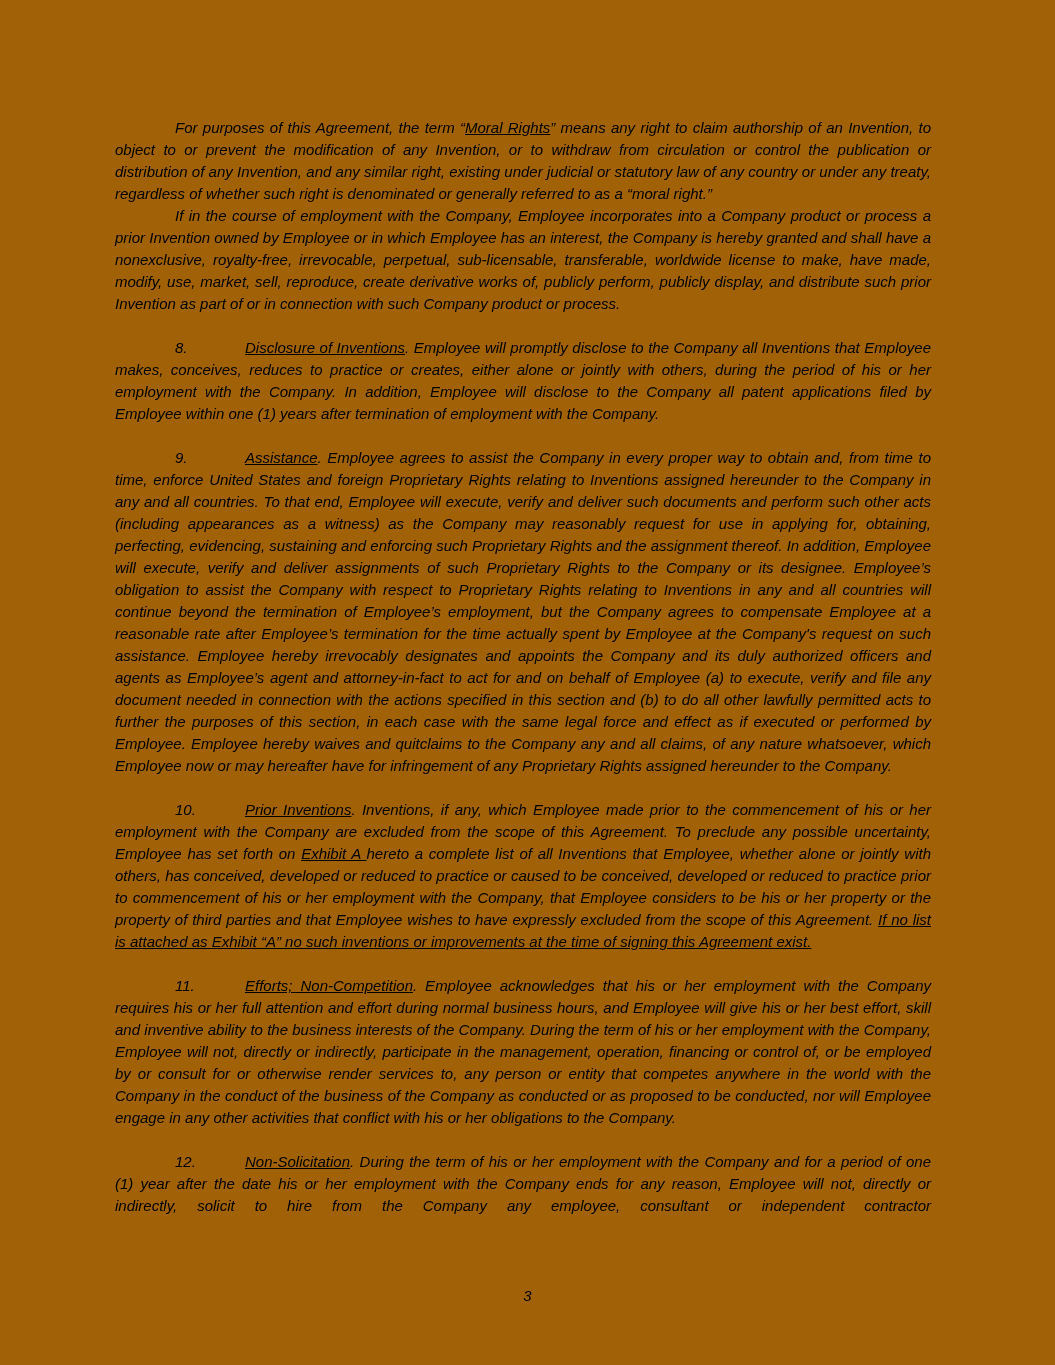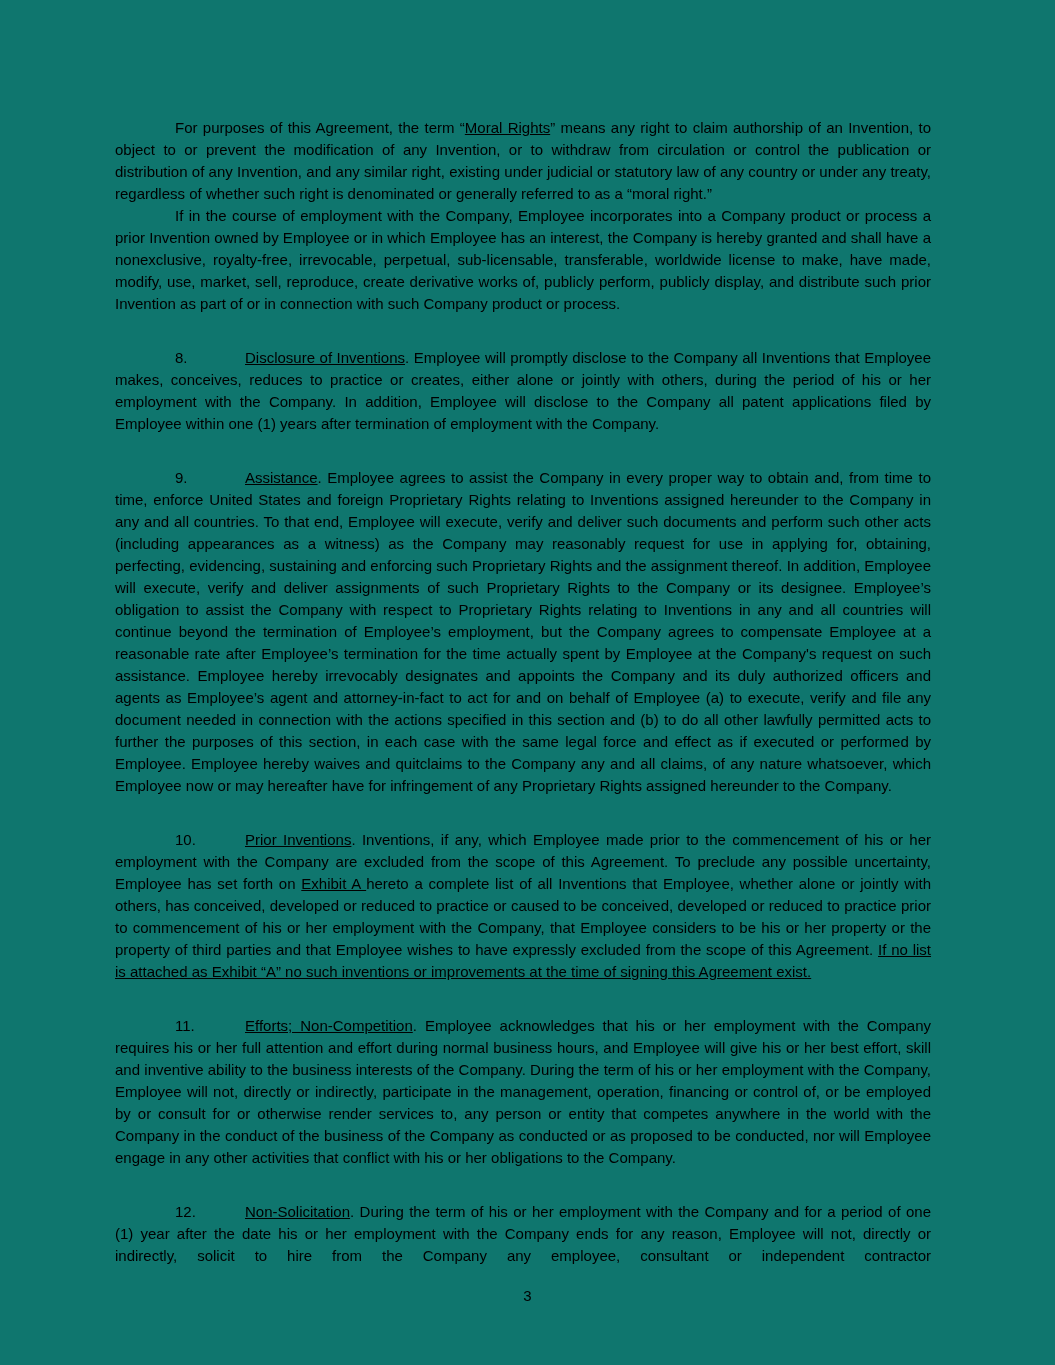--- a/index.html
+++ b/index.html
@@ -4,42 +4,43 @@
 <style>
   html, body {
     margin: 0;
     padding: 0;
     background: #ffffff;
   }
   .page {
     position: relative;
     width: 1055px;
     height: 1365px;
-    background: #0f766e;
+    background: #a16207;
     overflow: hidden;
     font-family: "Liberation Sans", sans-serif;
     color: #000000;
+    font-style: italic;
   }
   .content {
     position: absolute;
     left: 115px;
     top: 117px;
     width: 816px;
     font-size: 15px;
     line-height: 22px;
     text-align: justify;
   }
   p.para {
     margin: 0;
     padding: 0;
     text-indent: 60px;
     text-align: justify;
   }
   p.para.gap {
-    margin-top: 32px;
+    margin-top: 22px;
   }
   p.para.justify-last {
     text-align-last: justify;
   }
   .num {
     display: inline-block;
     width: 70px;
     text-indent: 0;
   }
   .u {

